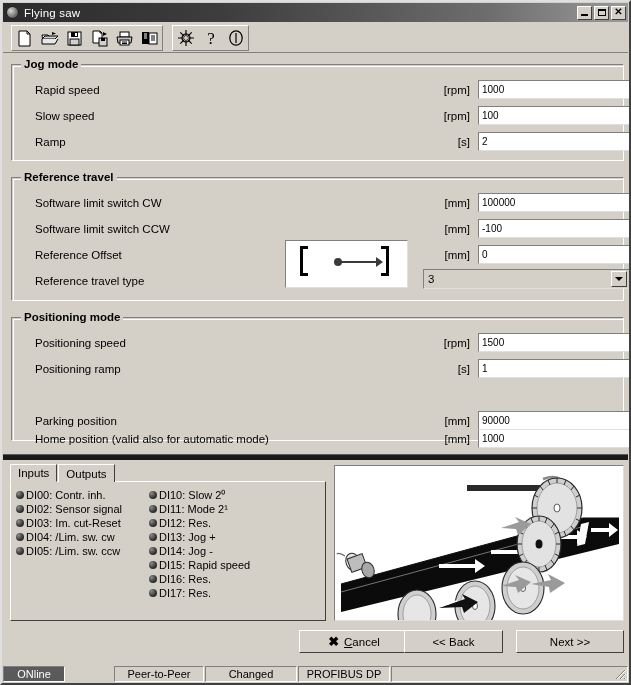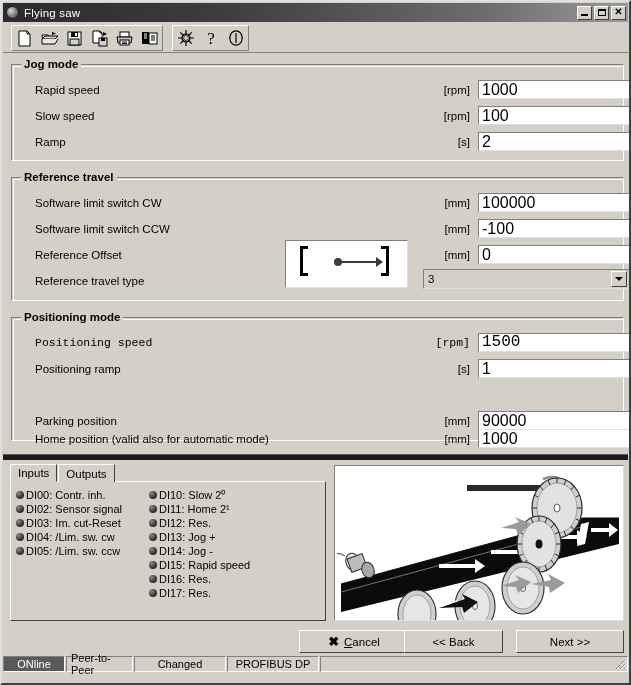--- a/index.html
+++ b/index.html
@@ -162,21 +162,21 @@
     position: absolute;
     left: 466px;
     width: 152px;
     height: 19px;
     background: #fff;
     border-top: 1px solid #808080;
     border-left: 1px solid #808080;
     border-right: 1px solid #dfdfdf;
     border-bottom: 1px solid #dfdfdf;
     box-sizing: border-box;
-    font-size: 16px;
+    font-size: 10px;
     line-height: 17px;
     padding-left: 3px;
     overflow: hidden;
     white-space: nowrap;
   }
   .combo {
     position: absolute;
     left: 411px;
     width: 207px;
     height: 20px;
@@ -306,44 +306,45 @@
     justify-content: center;
     font-size: 11.5px;
     gap: 5px;
   }
   .x-glyph { font-weight: bold; font-size: 13px; line-height: 1; }
   .u { text-decoration: underline; }
 
   
   .statusbar {
     position: absolute;
-    left: 0; right: 0; bottom: 10px;
+    left: 0; right: 0; bottom: 0;
     height: 18px;
     display: flex;
     align-items: stretch;
     padding: 2px 0 0 0;
     box-sizing: border-box;
+    text-align: center;
   }
   .status-cell {
     border-top: 1px solid #808080;
     border-left: 1px solid #808080;
     border-right: 1px solid #fff;
     border-bottom: 1px solid #fff;
     box-sizing: border-box;
     display: flex; align-items: center; justify-content: center;
     font-size: 11px;
     margin-right: 1px;
     padding: 0 4px;
   }
   .status-cell.online {
     background: #5a5a5a;
     color: #fff;
     width: 62px;
   }
-  .status-cell.c2 { width: 67px; }
+  .status-cell.c2 { width: 90px; margin-left: 48px; }
   .status-cell.c3 { width: 92px; }
   .status-cell.c4 { width: 92px; }
   .status-cell.c5 { flex: 1 1 auto; margin-right: 0; }
   .grip {
     position: absolute;
     right: 1px; bottom: 1px;
     width: 14px; height: 14px;
   }
 </style>
 </head>
@@ -522,21 +523,21 @@
         <div class="combo-val">3</div>
         <div class="combo-btn">
             <div class="arrow-down"></div>
           </div>
       </div>
     </div>
 
     <div class="group" style="left:8px; top:263px; width:613px; height:124px;">
       <div class="group-title">Positioning mode</div>
 
-      <div class="row" style="top:14px;font-family:Liberation Mono, monospace;">
+      <div class="row" style="top:14px;">
         <div class="row-label">Positioning speed</div>
         <div class="row-unit">[rpm]</div>
         <div class="field">1500</div>
       </div>
 
       <div class="row" style="top:40px;">
         <div class="row-label">Positioning ramp</div>
         <div class="row-unit">[s]</div>
         <div class="field">1</div>
       </div>
@@ -589,21 +590,21 @@
                 <span>DI05: /Lim. sw. ccw</span>
               </div>
           </div>
           <div class="io-col">
             <div class="io-item">
                 <span class="led"></span>
                 <span>DI10: Slow 2⁰</span>
               </div>
             <div class="io-item">
                 <span class="led"></span>
-                <span>DI11: Home 2¹</span>
+                <span>DI11: Mode 2¹</span>
               </div>
             <div class="io-item">
                 <span class="led"></span>
                 <span>DI12: Res.</span>
               </div>
             <div class="io-item">
                 <span class="led"></span>
                 <span>DI13: Jog +</span>
               </div>
             <div class="io-item">

